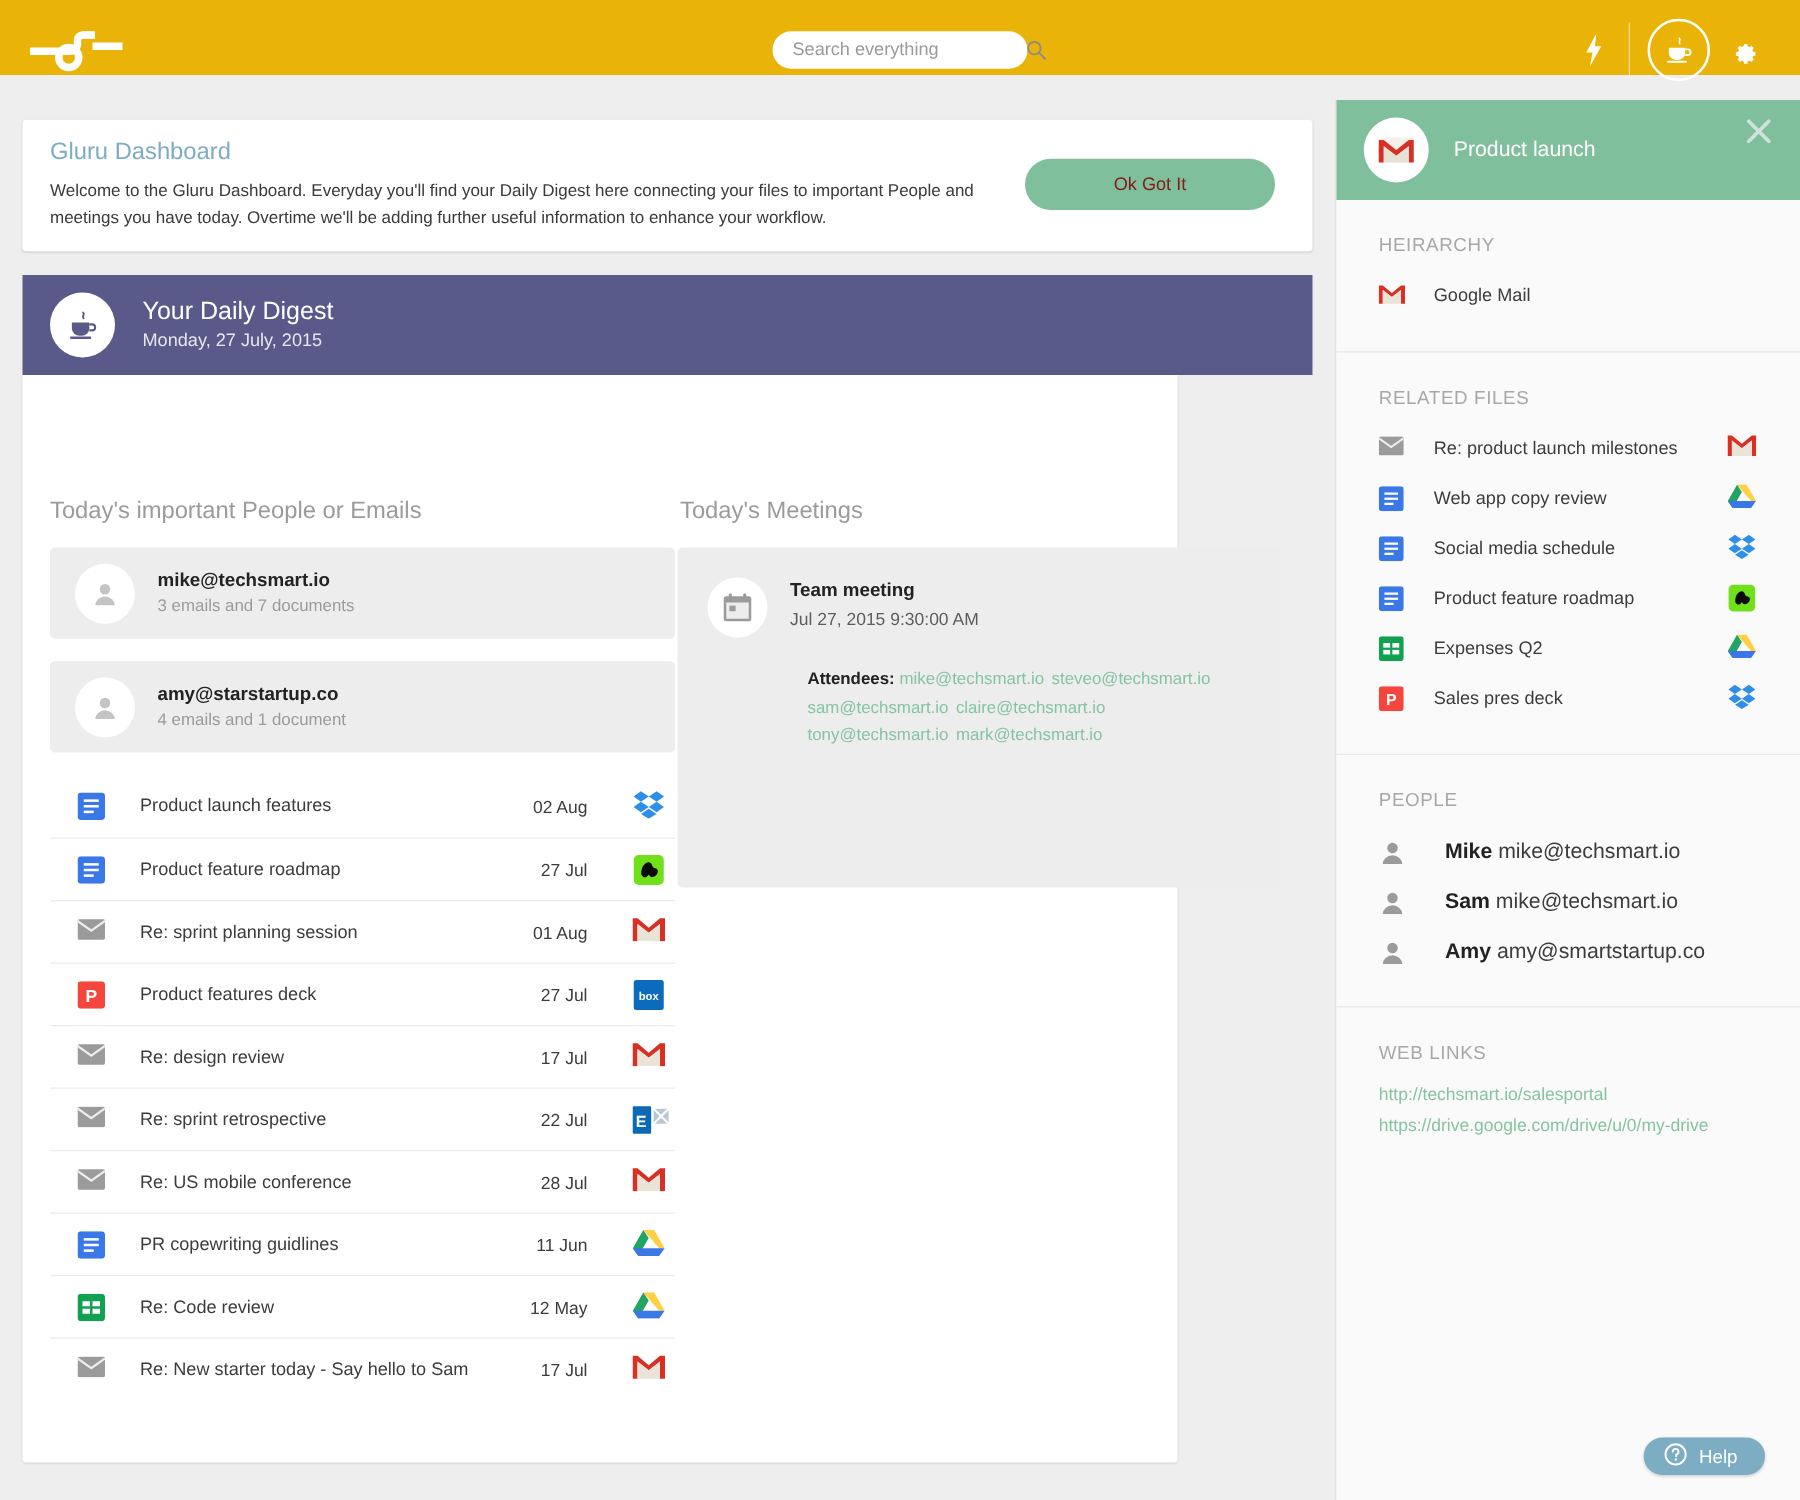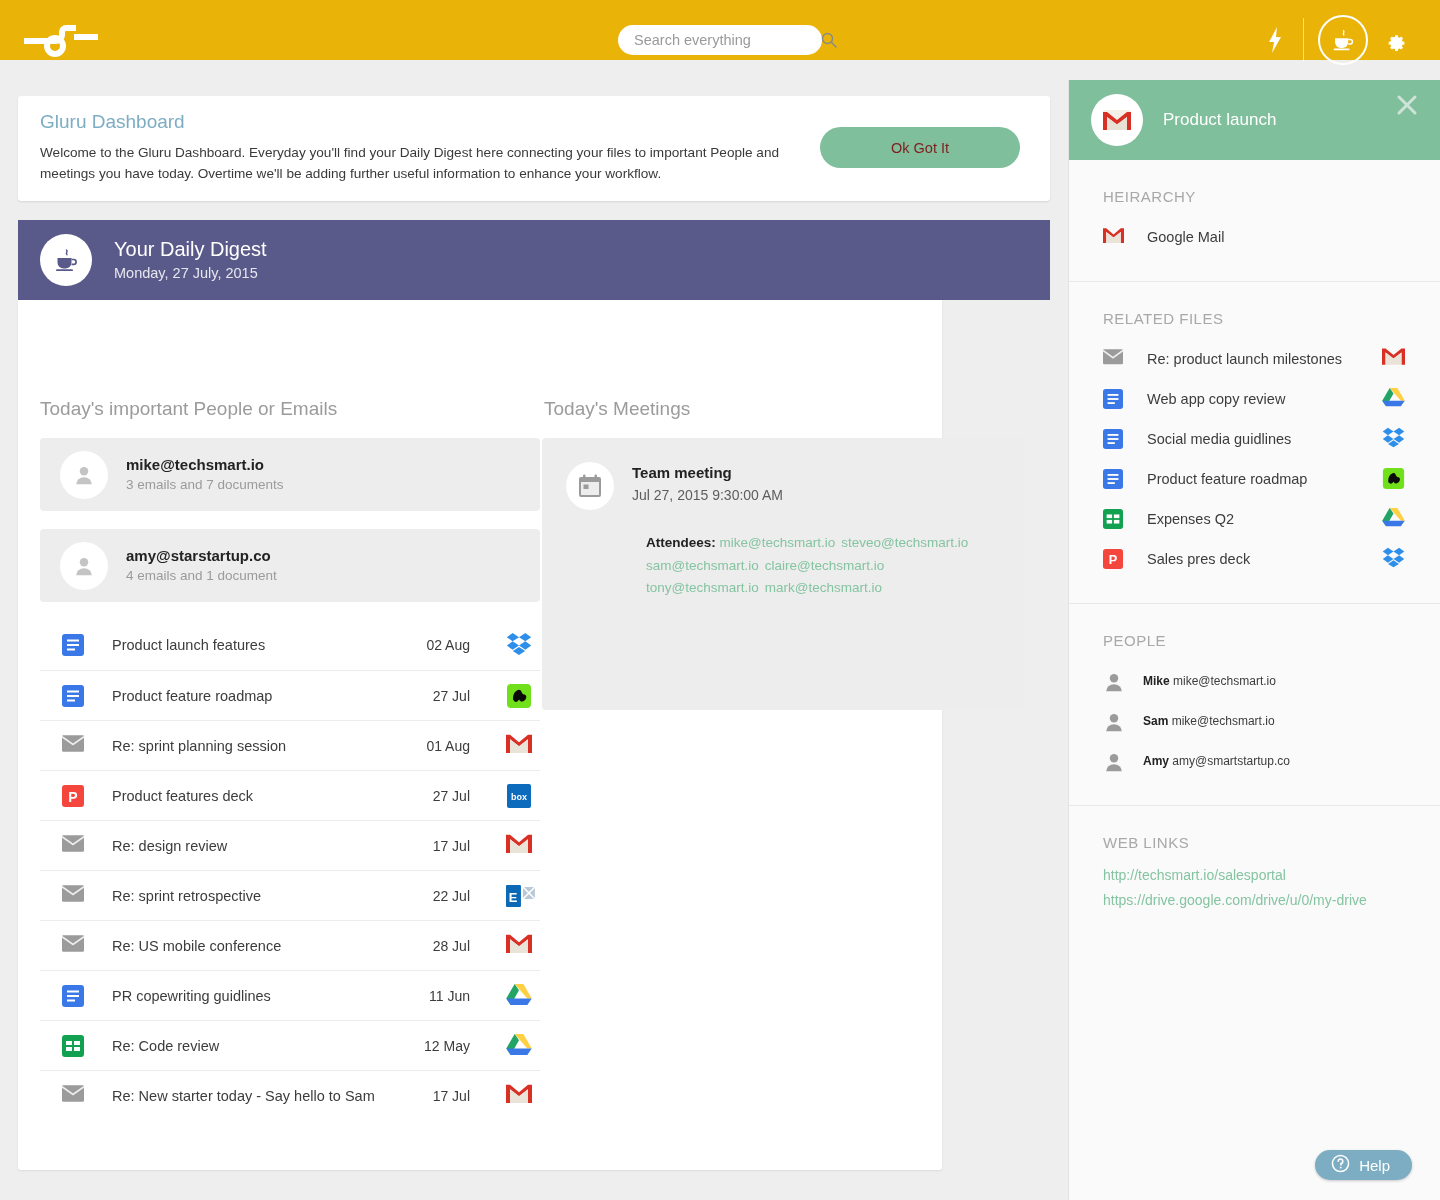--- a/index.html
+++ b/index.html
@@ -165,21 +165,21 @@
     position: absolute; right: 22px; top: 14px;
     width: 22px; height: 22px; cursor: pointer;
   }
   .sb-section { border-bottom: 1px solid #e8e8e8; padding: 28px 0 24px 34px; }
   .sb-label { font-size: 15px; color: #a8a8a8; letter-spacing: 0.5px; margin-bottom: 12px; }
   .sb-item { display: flex; align-items: center; height: 40px; cursor: pointer; }
   .sb-ic { width: 20px; height: 20px; flex: none; }
   .sb-item-label { margin-left: 24px; font-size: 14.5px; color: #3c3c3c; flex: 1; }
   .sb-src { width: 24px; height: 24px; margin-right: 34px; flex: none; }
   .sb-person { display: flex; align-items: center; height: 40px; cursor: pointer; }
-  .sb-person-txt { margin-left: 20px; font-size: 12px; color: #3c3c3c; }
+  .sb-person-txt { margin-left: 33px; font-size: 17px; color: #3c3c3c; }
   .sb-person-txt b { font-weight: bold; color: #222; }
   .sb-link { display: block; font-size: 14px; color: #85c4a1; line-height: 25px; text-decoration: none; cursor: pointer; }
   .weblinks-sec { padding-top: 28px; }
 
   .help-btn {
     position: absolute; right: 28px; bottom: 20px;
     height: 30px; padding: 0 22px 0 16px;
     background: #7cadc3; border-radius: 21px;
     display: flex; align-items: center; gap: 9px;
     color: #ffffff; font-size: 15px; cursor: pointer;
@@ -513,21 +513,21 @@
       <path d="M0.2 15.6 L25.8 15.6 L21.4 22 L4.6 22 Z" fill="#3b78e7"></path>
             </svg></span>
     </div>
     <div class="sb-item">
       <span class="sb-ic"><svg viewBox="0 0 22 22" width="20" height="20">
       <rect x="0" y="0" width="22" height="22" rx="3" fill="#3b78e7"></rect>
       <rect x="5" y="5.5" width="12" height="2" fill="#fff"></rect>
       <rect x="5" y="10" width="12" height="2" fill="#fff"></rect>
       <rect x="5" y="14.5" width="8" height="2" fill="#fff"></rect>
             </svg></span>
-      <span class="sb-item-label">Social media guidlines</span>
+      <span class="sb-item-label">Social media schedule</span>
       <span class="sb-src"><svg viewBox="0 0 26 24" width="23" height="20.7">
       <path d="M6.5 1 L0.5 5.3 L6.5 9.6 L13 5.3 Z" fill="#2e8fea"></path>
       <path d="M19.5 1 L13 5.3 L19.5 9.6 L25.5 5.3 Z" fill="#2e8fea"></path>
       <path d="M0.5 13.9 L6.5 9.6 L13 13.9 L6.5 18.2 Z" fill="#2e8fea"></path>
       <path d="M25.5 13.9 L19.5 9.6 L13 13.9 L19.5 18.2 Z" fill="#2e8fea"></path>
       <path d="M6.7 19.6 L13 15.4 L19.3 19.6 L13 23.5 Z" fill="#2e8fea"></path>
             </svg></span>
     </div>
     <div class="sb-item">
       <span class="sb-ic"><svg viewBox="0 0 22 22" width="20" height="20">

